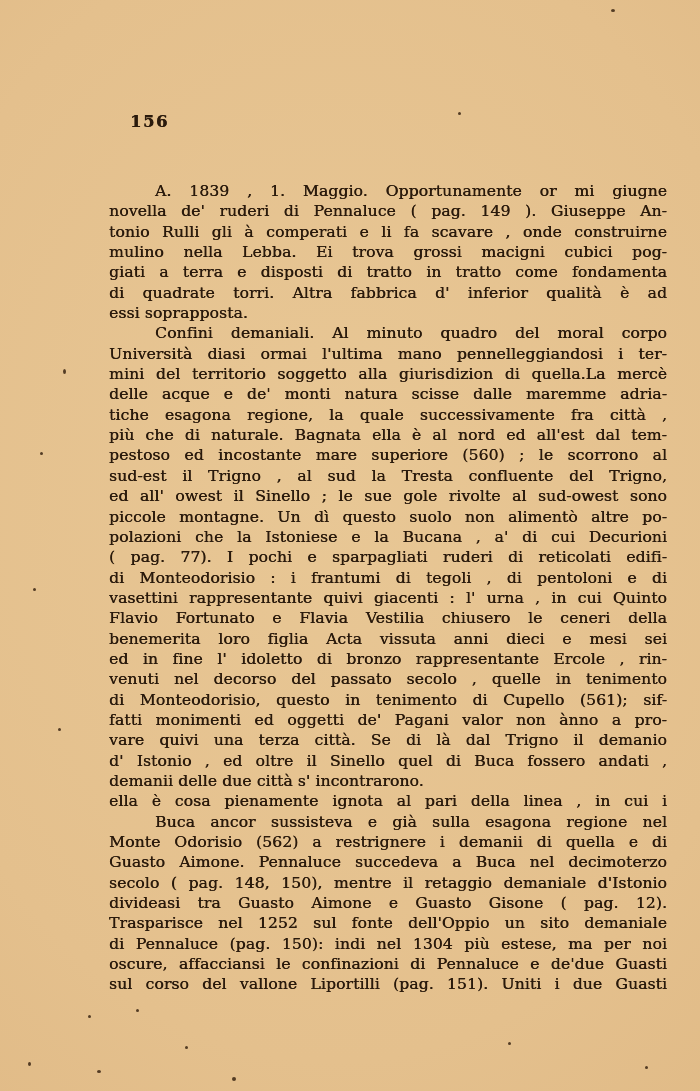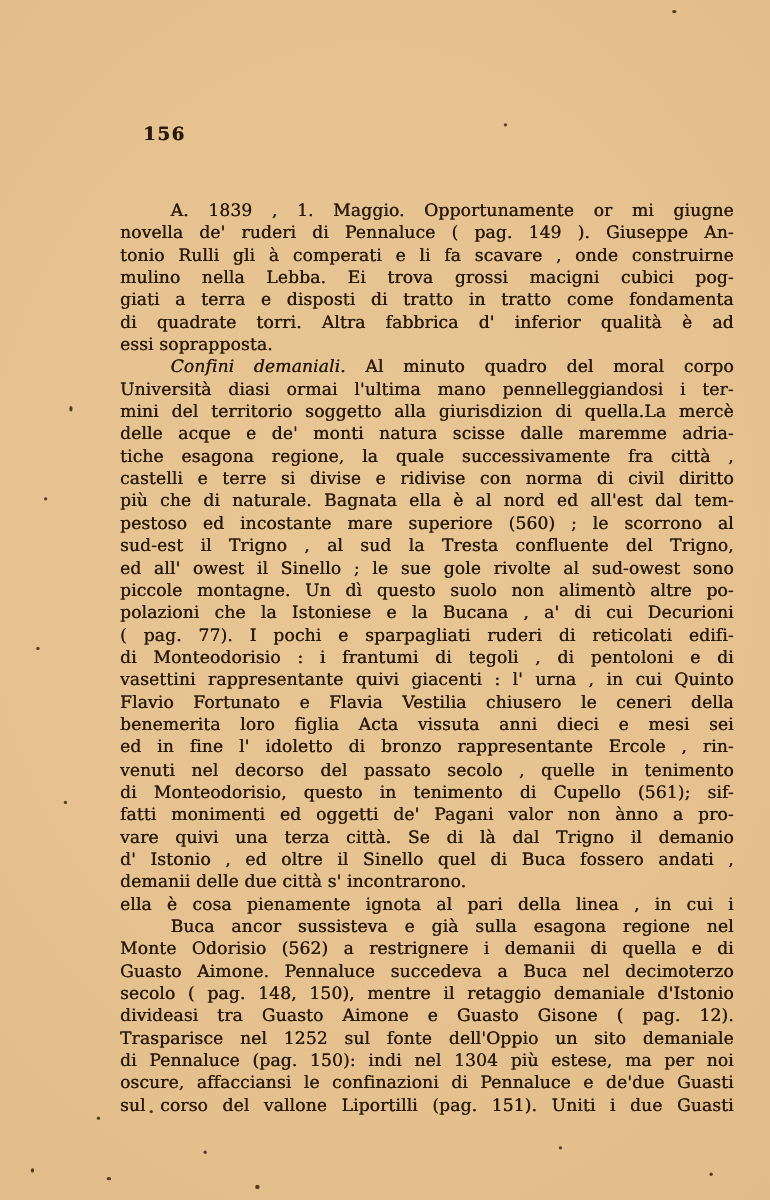--- a/index.html
+++ b/index.html
@@ -26,21 +26,21 @@
     font-size: 15.6px;
     text-align: justify;
     text-align-last: justify;
     overflow: hidden;
     white-space: nowrap;
     text-shadow: 0.35px 0 0 currentColor;
     letter-spacing: 0.1px;
   }
   .line.indent { text-indent: 46px; }
   .line.end { text-align-last: left; }
-  .it { font-style: italic; }
+  .it { }
   .speck {
     position: absolute; background: #3a2412; border-radius: 50%; opacity: 0.85;
   }
 </style>
 </head>
 <body>
 
 <div class="page">
   <div class="page-number">156</div>
   <div class="text-block" id="text-block">
@@ -49,21 +49,20 @@
       <div class="line">tonio Rulli gli à comperati e li fa scavare , onde construirne</div>
       <div class="line">mulino nella Lebba. Ei trova grossi macigni cubici pog-</div>
       <div class="line">giati a terra e disposti di tratto in tratto come fondamenta</div>
       <div class="line">di quadrate torri. Altra fabbrica d' inferior qualità è ad</div>
       <div class="line end">essi soprapposta.</div>
       <div class="line indent"><span class="it">Confini demaniali.</span><span> Al minuto quadro del moral corpo</span></div>
       <div class="line">Università diasi ormai l'ultima mano pennelleggiandosi i ter-</div>
       <div class="line">mini del territorio soggetto alla giurisdizion di quella.La mercè</div>
       <div class="line">delle acque e de' monti natura scisse dalle maremme adria-</div>
       <div class="line">tiche esagona regione, la quale successivamente fra città ,</div>
-      <div class="line">castelli e terre si divise e ridivise con norma di civil diritto</div>
       <div class="line">più che di naturale. Bagnata ella è al nord ed all'est dal tem-</div>
       <div class="line">pestoso ed incostante mare superiore (560) ; le scorrono al</div>
       <div class="line">sud-est il Trigno , al sud la Tresta confluente del Trigno,</div>
       <div class="line">ed all' owest il Sinello ; le sue gole rivolte al sud-owest sono</div>
       <div class="line">piccole montagne. Un dì questo suolo non alimentò altre po-</div>
       <div class="line">polazioni che la Istoniese e la Bucana , a' di cui Decurioni</div>
       <div class="line">( pag. 77). I pochi e sparpagliati ruderi di reticolati edifi-</div>
       <div class="line">di Monteodorisio : i frantumi di tegoli , di pentoloni e di</div>
       <div class="line">vasettini rappresentante quivi giacenti : l' urna , in cui Quinto</div>
       <div class="line">Flavio Fortunato e Flavia Vestilia chiusero le ceneri della</div>

